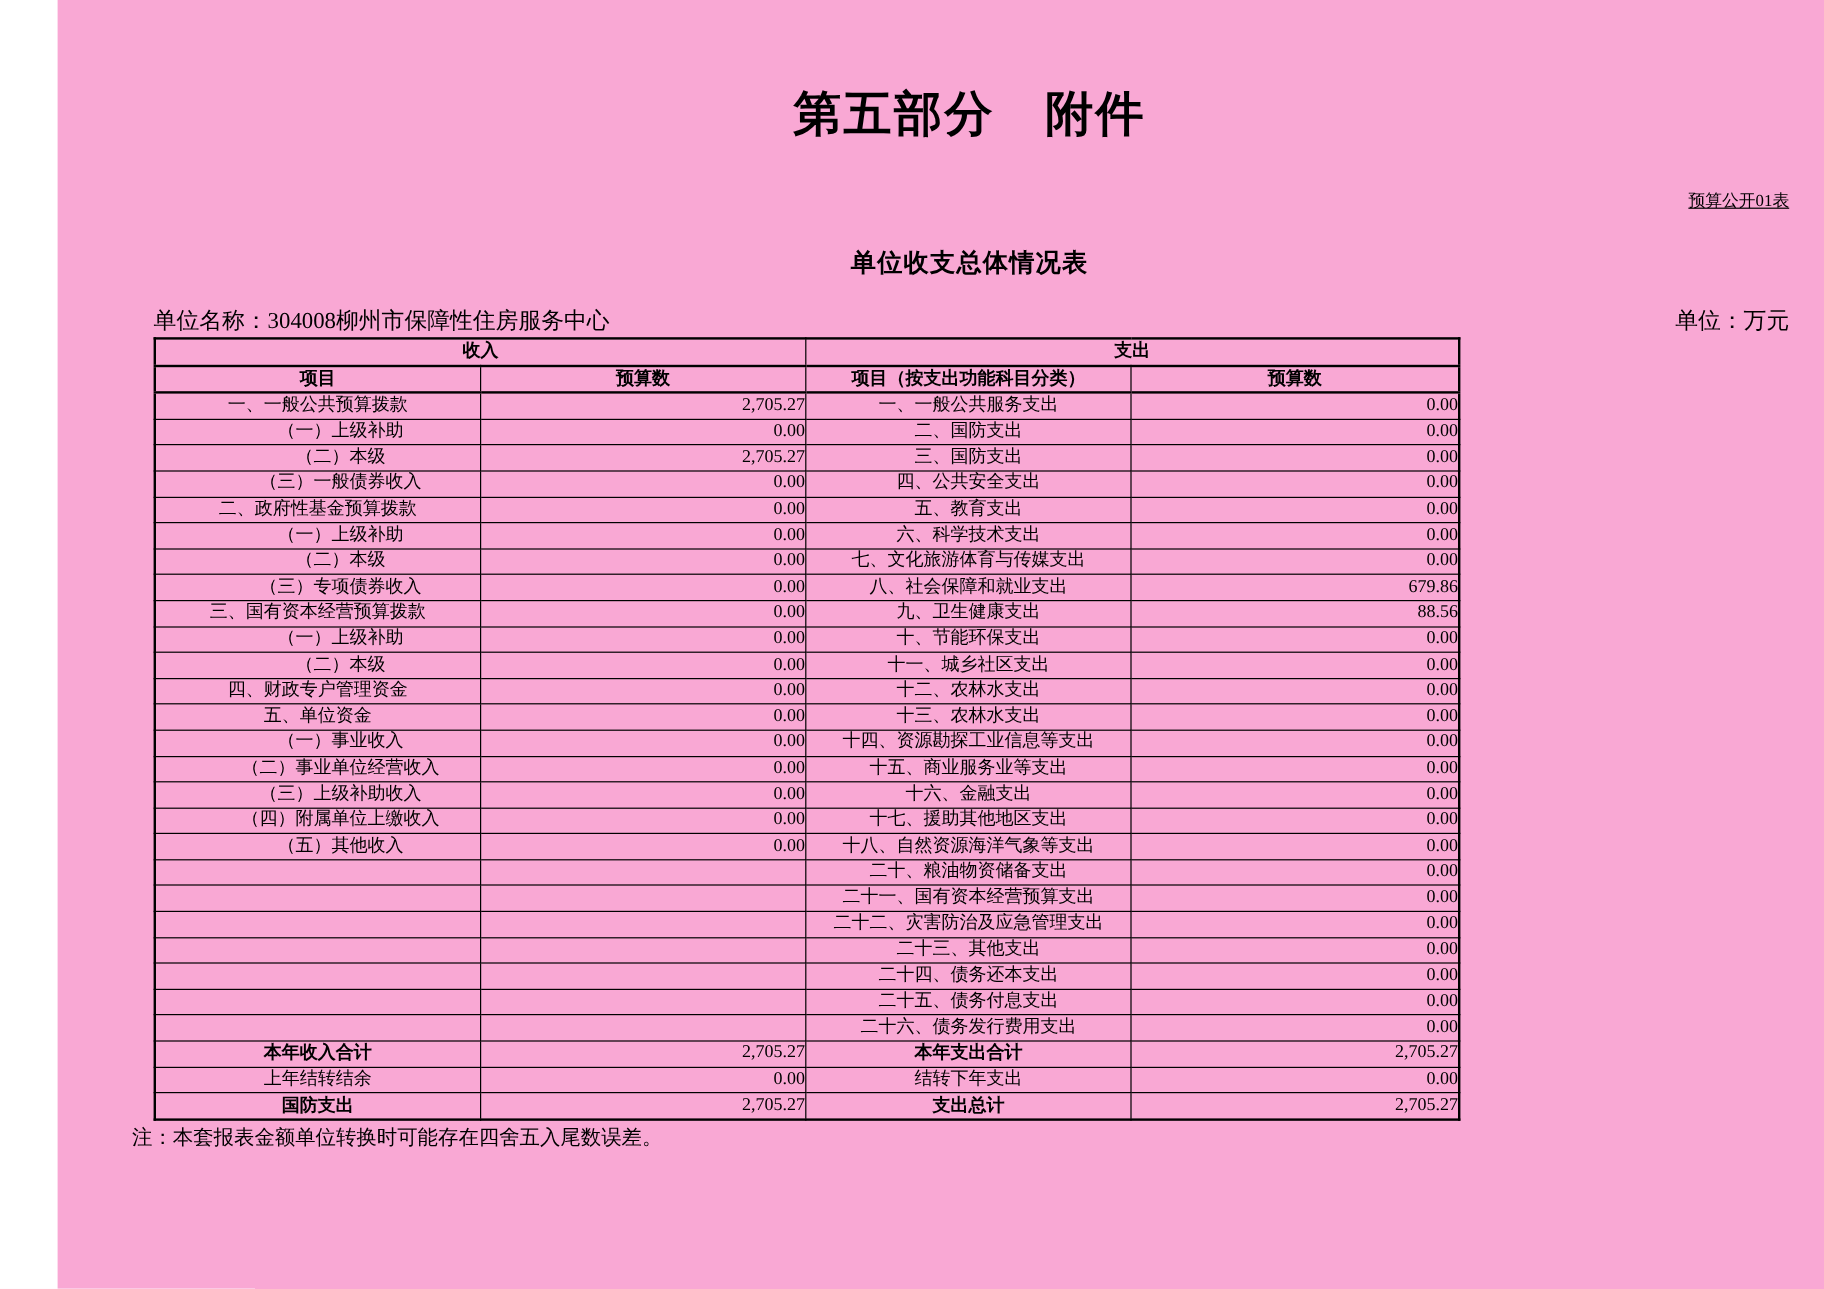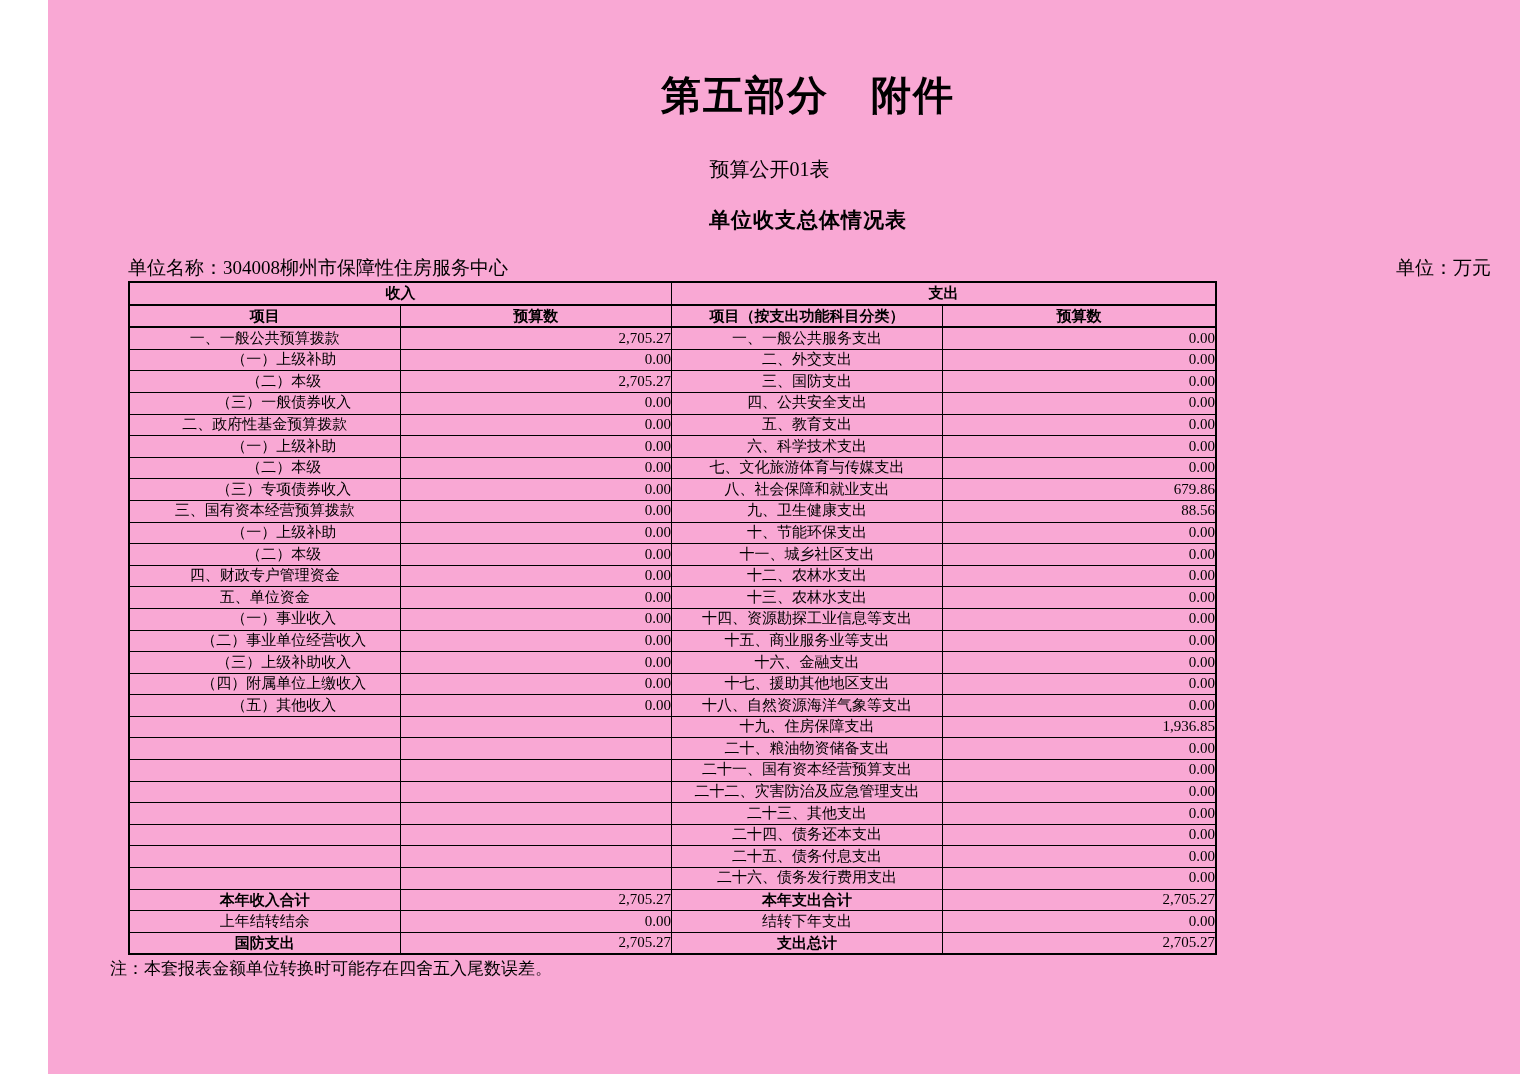--- a/index.html
+++ b/index.html
@@ -23,23 +23,24 @@
     font-family: "Liberation Sans", "DejaVu Sans", sans-serif;
     font-weight: bold;
     font-size: 40px;
     line-height: 50px;
     text-align: center;
     letter-spacing: 2px;
   }
   .table-label {
     margin-top: 36px;
     margin-right: 77px;
-    font-size: 20px;
+    font-size: 14px;
     line-height: 26px;
-    text-align: center;
+    text-align: right;
+    text-decoration: underline;
   }
   .table-title {
     margin: 24px 0 0 0;
     font-family: "Liberation Sans", "DejaVu Sans", sans-serif;
     font-weight: bold;
     font-size: 21px;
     line-height: 28px;
     text-align: center;
     letter-spacing: 1px;
   }
@@ -144,21 +145,21 @@
     <tbody id="table-body">
         <tr>
           <td class="item">一、一般公共预算拨款</td>
           <td class="value">2,705.27</td>
           <td class="item">一、一般公共服务支出</td>
           <td class="value">0.00</td>
         </tr>
         <tr>
           <td class="item sub">（一）上级补助</td>
           <td class="value">0.00</td>
-          <td class="item">二、外交支出</td>
+          <td class="item">二、国防支出</td>
           <td class="value">0.00</td>
         </tr>
         <tr>
           <td class="item sub">（二）本级</td>
           <td class="value">2,705.27</td>
           <td class="item">三、国防支出</td>
           <td class="value">0.00</td>
         </tr>
         <tr>
           <td class="item sub">（三）一般债券收入</td>
@@ -246,26 +247,20 @@
         </tr>
         <tr>
           <td class="item sub">（五）其他收入</td>
           <td class="value">0.00</td>
           <td class="item">十八、自然资源海洋气象等支出</td>
           <td class="value">0.00</td>
         </tr>
         <tr>
           <td class="item"></td>
           <td class="value"></td>
-          <td class="item">十九、住房保障支出</td>
-          <td class="value">1,936.85</td>
-        </tr>
-        <tr>
-          <td class="item"></td>
-          <td class="value"></td>
           <td class="item">二十、粮油物资储备支出</td>
           <td class="value">0.00</td>
         </tr>
         <tr>
           <td class="item"></td>
           <td class="value"></td>
           <td class="item">二十一、国有资本经营预算支出</td>
           <td class="value">0.00</td>
         </tr>
         <tr>

